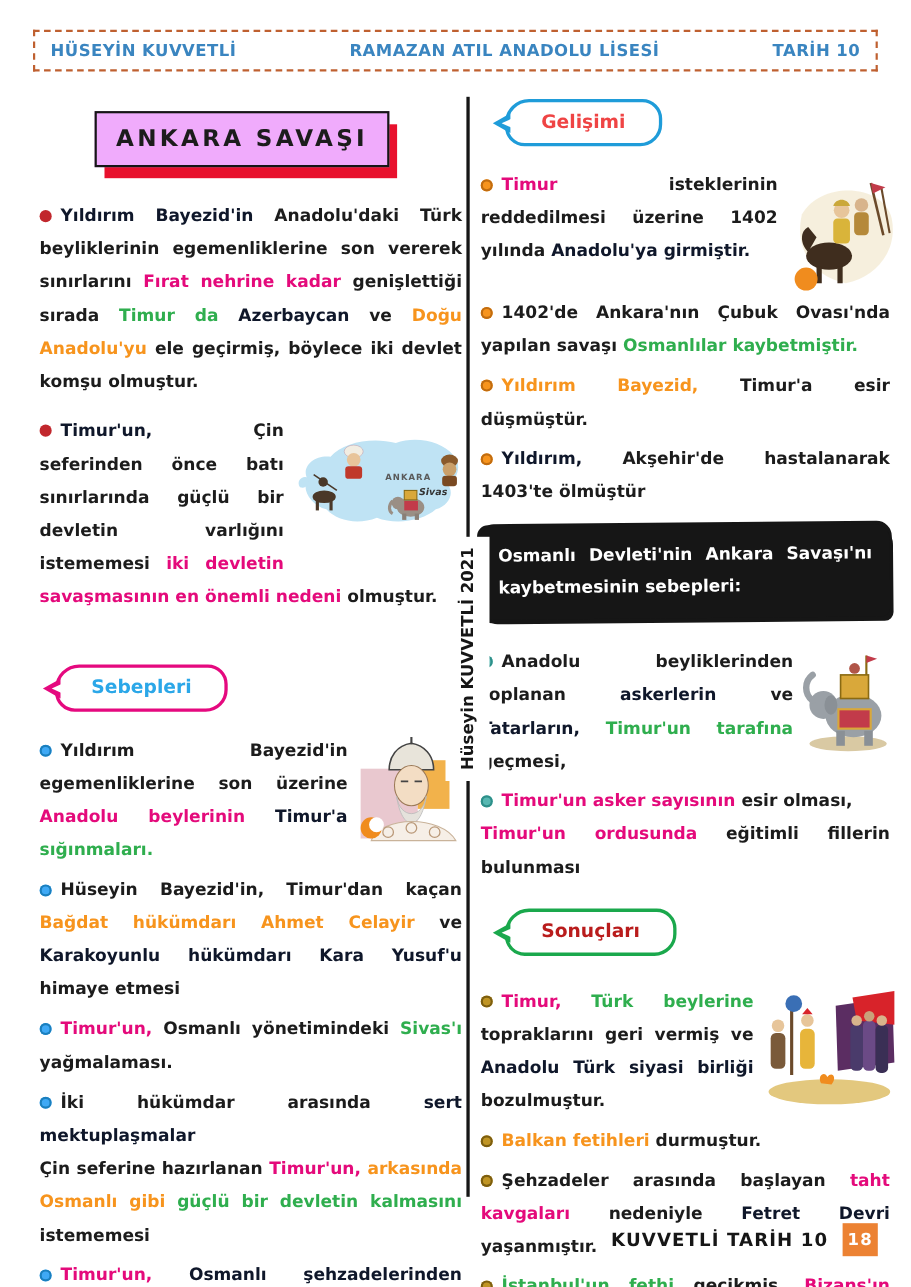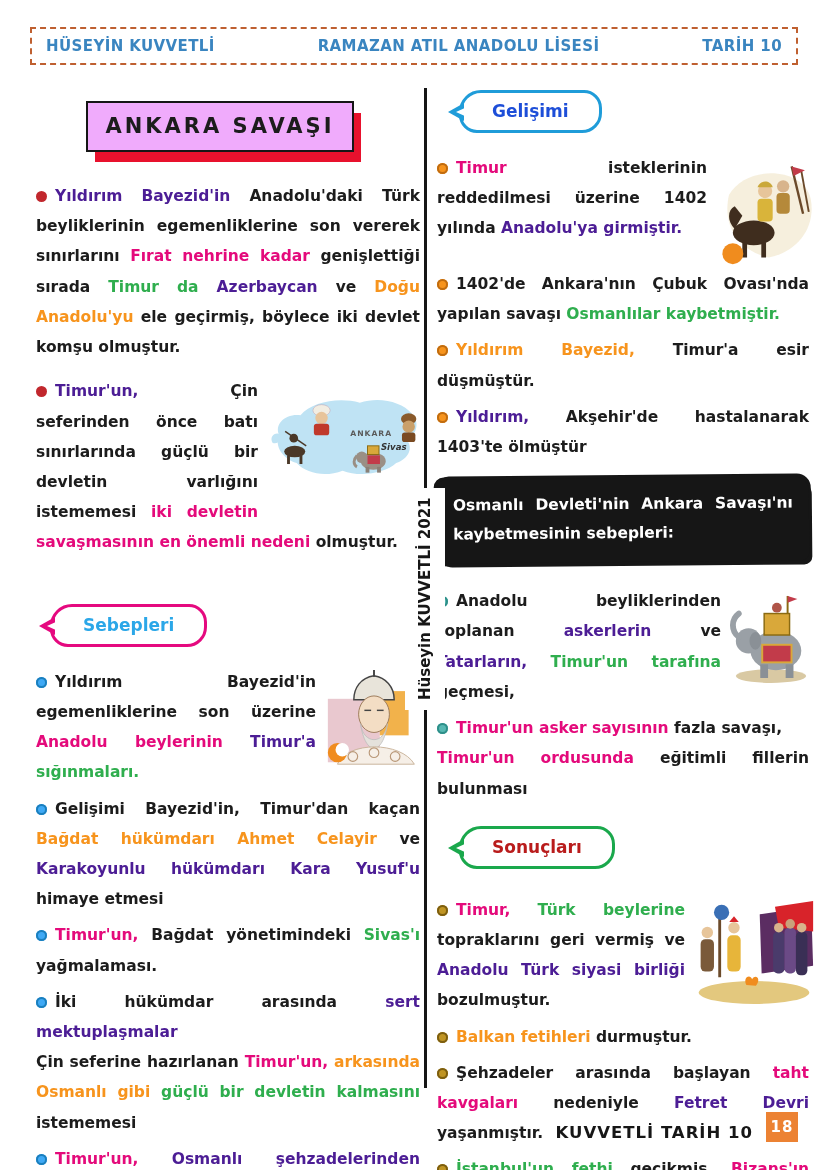--- a/index.html
+++ b/index.html
@@ -32,49 +32,49 @@
   .para.tight{margin-bottom:6px;}
   .blt{display:inline-block;width:11px;height:11px;border-radius:50%;margin-right:8px;
        vertical-align:baseline;position:relative;top:1px;}
   .blt-red{background:#c1272d;}
   .blt-blue{background:#3fa9f5;box-shadow:inset 0 0 0 2px #1b7fbd;}
   .blt-orange{background:#f7941d;box-shadow:inset 0 0 0 2px #c06c10;}
   .blt-teal{background:#57b8b2;box-shadow:inset 0 0 0 2px #2e8f89;}
   .blt-olive{background:#c09524;box-shadow:inset 0 0 0 2px #7c5e10;}
 
   
-  .c-k{color:#1c1c1c;} .c-b{color:#4c1d95;margin-top:36px;} .c-m{color:#e40a7b;}
+  .c-k{color:#1c1c1c;} .c-b{color:#0f172a;margin-top:36px;} .c-m{color:#e40a7b;}
   .c-g{color:#2fae4e;} .c-o{color:#f7941d;}
 
   
   .badge{position:relative;display:inline-block;border:3px solid var(--bc);
          border-radius:22px 18px 20px 18px;padding:8px 30px 9px;font-size:17px;
          background:#fff;margin:2px 0 20px 14px;}
   .badge::before{content:"";position:absolute;left:-14px;top:10px;width:0;height:0;
          border-style:solid;border-width:9px 16px 9px 0;
          border-color:transparent var(--bc) transparent transparent;}
   .badge::after{content:"";position:absolute;left:-6px;top:14px;width:0;height:0;
          border-style:solid;border-width:5px 11px 5px 0;
          border-color:transparent #fff transparent transparent;}
   .badge-sebepleri{--bc:#e5097f;color:#2ba7e8;margin-top:32px;}
-  .badge-gelisimi{--bc:#1f9cd9;color:#1d4ed8;margin-left:22px;}
+  .badge-gelisimi{--bc:#1f9cd9;color:#ef4444;margin-left:22px;}
   .badge-sonuclari{--bc:#1aa84c;color:#b91c1c;margin:16px 0 26px 22px;}
 
   
   .black-box{background:#161616;color:#fff;border-radius:10px 14px 8px 12px;
              transform:rotate(-.5deg);padding:12px 16px 13px;margin:16px 0 24px 0;
              font-size:15.5px;line-height:1.9;text-align:justify;
              box-shadow:3px 4px 0 #161616,-3px -2px 0 #161616,2px -3px 0 #161616,-2px 3px 0 #161616;}
 
   
   .fig{float:right;margin:2px -4px 2px 8px;}
   .fig svg{display:block;}
 
   
-  .footer{position:absolute;right:30px;top:1112px;display:flex;align-items:flex-end;gap:13px;
+  .footer{position:absolute;right:30px;top:1112px;display:flex;align-items:center;gap:13px;
           font-size:16.5px;letter-spacing:1px;color:#161616;}
   .page-num{width:32px;height:30px;background:#ec8233;color:#fff;display:flex;
             align-items:center;justify-content:center;font-size:15px;}
 </style>
 </head>
 <body>
 
 <div class="page">
 
   <div class="header">
@@ -157,24 +157,24 @@
           <circle cx="19" cy="83" r="7" fill="#fff"></circle>
         </svg>
       </span>
       <p class="para tight">
         <span class="blt blt-blue"></span><span><span class="c-k">Yıldırım Bayezid'in egemenliklerine son üzerine </span><span class="c-m">Anadolu beylerinin </span><span class="c-b">Timur'a </span><span class="c-g">sığınmaları.</span></span>
       </p>
     </div>
     <div style="clear:both;"></div>
 
     <p class="para tight">
-      <span class="blt blt-blue"></span><span><span class="c-k">Gelişimi Bayezid'in, Timur'dan kaçan </span><span class="c-o">Bağdat hükümdarı Ahmet Celayir </span><span class="c-k">ve </span><span class="c-b">Karakoyunlu hükümdarı Kara Yusuf'u </span><span class="c-k">himaye etmesi</span></span>
-    </p>
-    <p class="para tight">
-      <span class="blt blt-blue"></span><span><span class="c-m">Timur'un, </span><span class="c-k">Bağdat yönetimindeki </span><span class="c-g">Sivas'ı </span><span class="c-k">yağmalaması.</span></span>
+      <span class="blt blt-blue"></span><span><span class="c-k">Hüseyin Bayezid'in, Timur'dan kaçan </span><span class="c-o">Bağdat hükümdarı Ahmet Celayir </span><span class="c-k">ve </span><span class="c-b">Karakoyunlu hükümdarı Kara Yusuf'u </span><span class="c-k">himaye etmesi</span></span>
+    </p>
+    <p class="para tight">
+      <span class="blt blt-blue"></span><span><span class="c-m">Timur'un, </span><span class="c-k">Osmanlı yönetimindeki </span><span class="c-g">Sivas'ı </span><span class="c-k">yağmalaması.</span></span>
     </p>
     <p class="para tight" style="margin-bottom:0;">
       <span class="blt blt-blue"></span><span><span class="c-k">İki hükümdar arasında </span><span class="c-b">sert mektuplaşmalar</span></span>
     </p>
     <p class="para tight">
       <span><span class="c-k">Çin seferine hazırlanan </span><span class="c-m">Timur'un, </span><span class="c-o">arkasında Osmanlı gibi </span><span class="c-g">güçlü bir devletin kalmasını </span><span class="c-k">istememesi</span></span>
     </p>
     <p class="para tight">
       <span class="blt blt-blue"></span><span><span class="c-m">Timur'un, </span><span class="c-b">Osmanlı şehzadelerinden birinin </span><span class="c-k">rehin olarak gönderilmesi, </span><span class="c-g">Ahmet Celayir </span></span>
     </p>
@@ -238,21 +238,21 @@
           <path d="M60,8 L70,11 L60,15 Z" fill="#c23b4a"></path>
         </svg>
       </span>
       <p class="para tight">
         <span class="blt blt-teal"></span><span><span class="c-k">Anadolu beyliklerinden toplanan </span><span class="c-b">askerlerin </span><span class="c-k">ve </span><span class="c-b">Tatarların, </span><span class="c-g">Timur'un tarafına </span><span class="c-k">geçmesi,</span></span>
       </p>
     </div>
     <div style="clear:both;"></div>
 
     <p class="para tight" style="margin-bottom:0;">
-      <span class="blt blt-teal"></span><span><span class="c-m">Timur'un asker sayısının </span><span class="c-k">fazla savaşı,</span></span>
+      <span class="blt blt-teal"></span><span><span class="c-m">Timur'un asker sayısının </span><span class="c-k">esir olması,</span></span>
     </p>
     <p class="para tight">
       <span><span class="c-m">Timur'un ordusunda </span><span class="c-k">eğitimli fillerin bulunması</span></span>
     </p>
 
     <div class="badge badge-sonuclari">Sonuçları</div>
 
     <div>
       <span class="fig" style="margin-right:-6px;">
         <svg width="122" height="110" viewBox="0 0 128 115">

